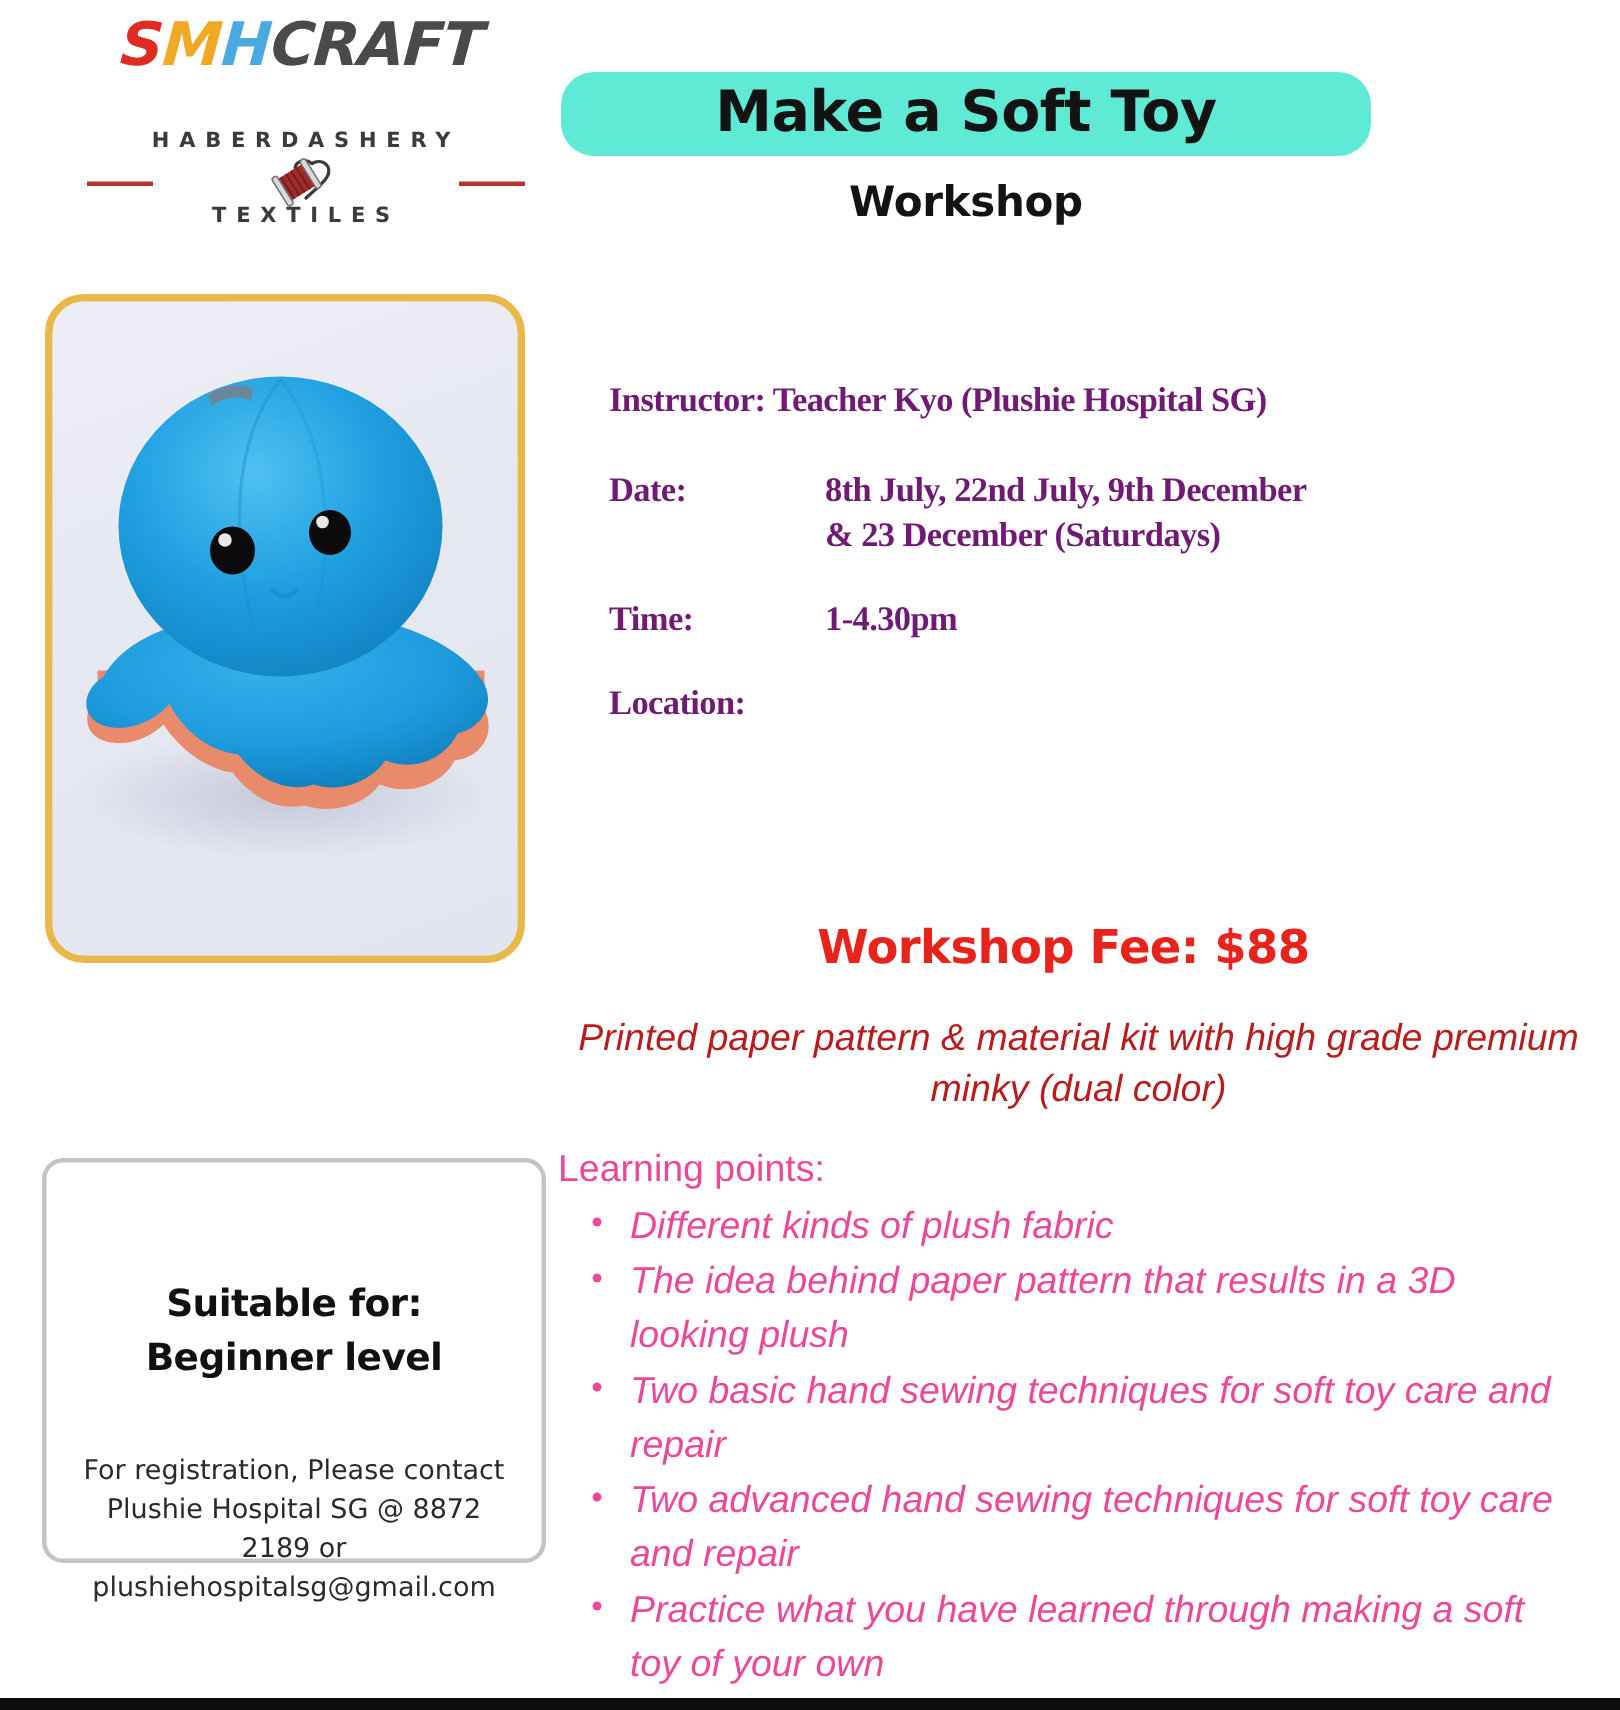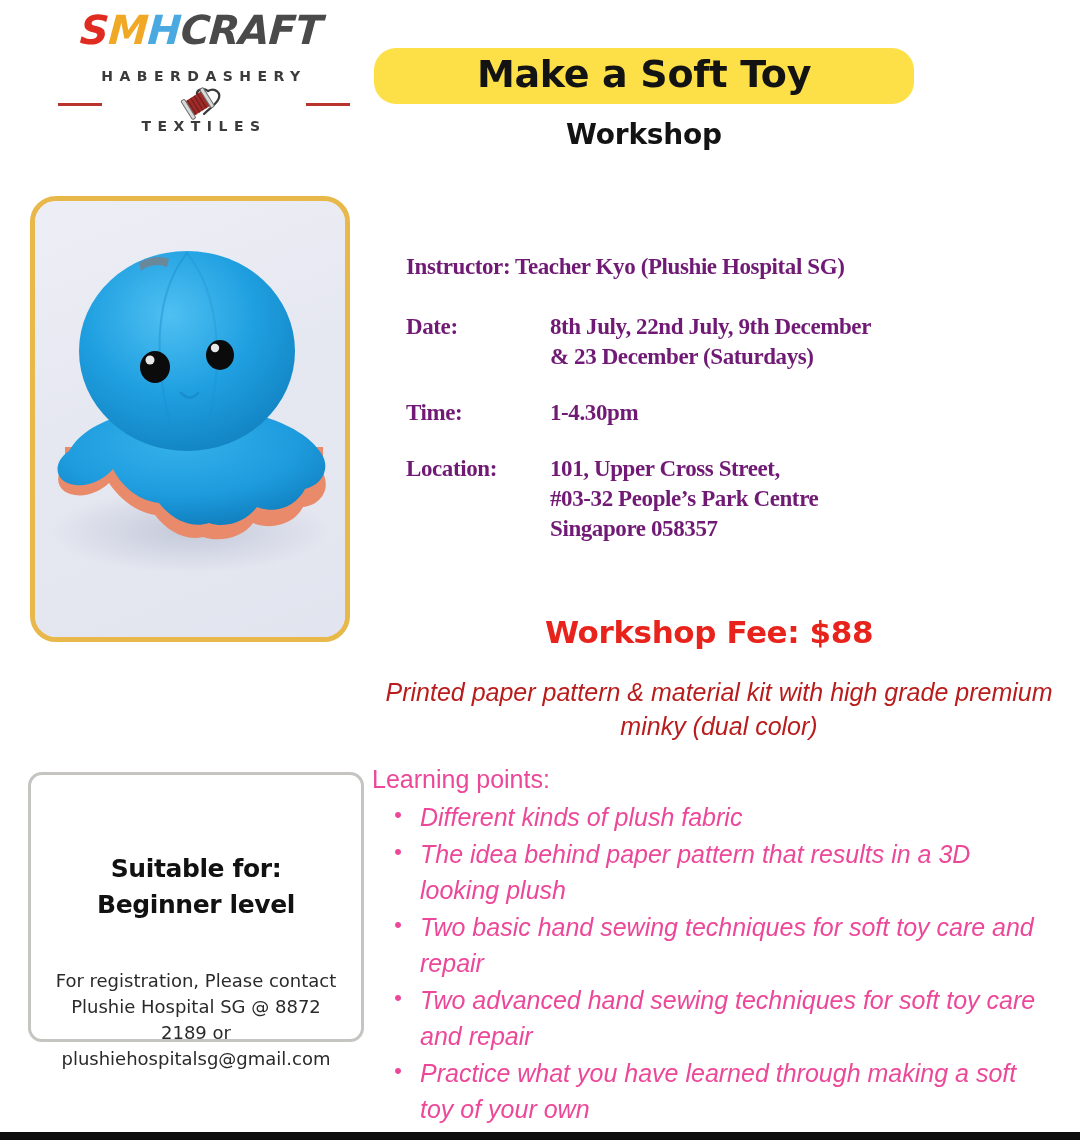--- a/index.html
+++ b/index.html
@@ -38,21 +38,21 @@
   .logo-wordmark .l-s { color: #e02b20; }
   .logo-wordmark .l-m { color: #f0a825; }
   .logo-wordmark .l-h { color: #4aa9e0; }
   .logo-wordmark .l-craft { color: #4a4a4a; letter-spacing: -1px; }
   .logo-sub1 {
     font-family: "DejaVu Sans", sans-serif;
     font-size: 14px;
     font-weight: bold;
     letter-spacing: 6.5px;
     color: #3b3b3b;
-    margin-top: 18px;
+    margin-top: 36px;
     padding-left: 6px;
     text-align: center;
   }
   .logo-mid {
     position: relative;
     height: 36px;
     margin-top: 2px;
   }
   .logo-dash {
     position: absolute;
@@ -81,21 +81,21 @@
 
   
   .title-wrap {
     position: absolute;
     left: 374px;
     top: 48px;
     width: 540px;
     text-align: center;
   }
   .title-highlight {
-    background: #fde047;
+    background: #5eead4;
     border-radius: 22px;
     padding: 6px 10px 8px;
     display: block;
   }
   .title-main {
     font-family: "DejaVu Sans", sans-serif;
     font-weight: bold;
     font-size: 38px;
     line-height: 1.1;
     color: #131313;
@@ -359,25 +359,20 @@
 
   <div class="detail-row">
     <div class="detail-label">Time:</div>
     <div class="detail-value">
       <div>1-4.30pm</div>
     </div>
   </div>
 
   <div class="detail-row">
     <div class="detail-label">Location:</div>
-    <div class="detail-value">
-      <div>101, Upper Cross Street,</div>
-      <div>#03-32 People’s Park Centre</div>
-      <div>Singapore 058357</div>
-    </div>
   </div>
 </div>
 
 <div class="fee">Workshop Fee: $88</div>
 <div class="fee-note">Printed paper pattern &amp; material kit with high grade premium minky (dual color)</div>
 
 <div class="learning">
   <div class="learning-head">Learning points:</div>
   <ul>
     <li>Different kinds of plush fabric</li>

